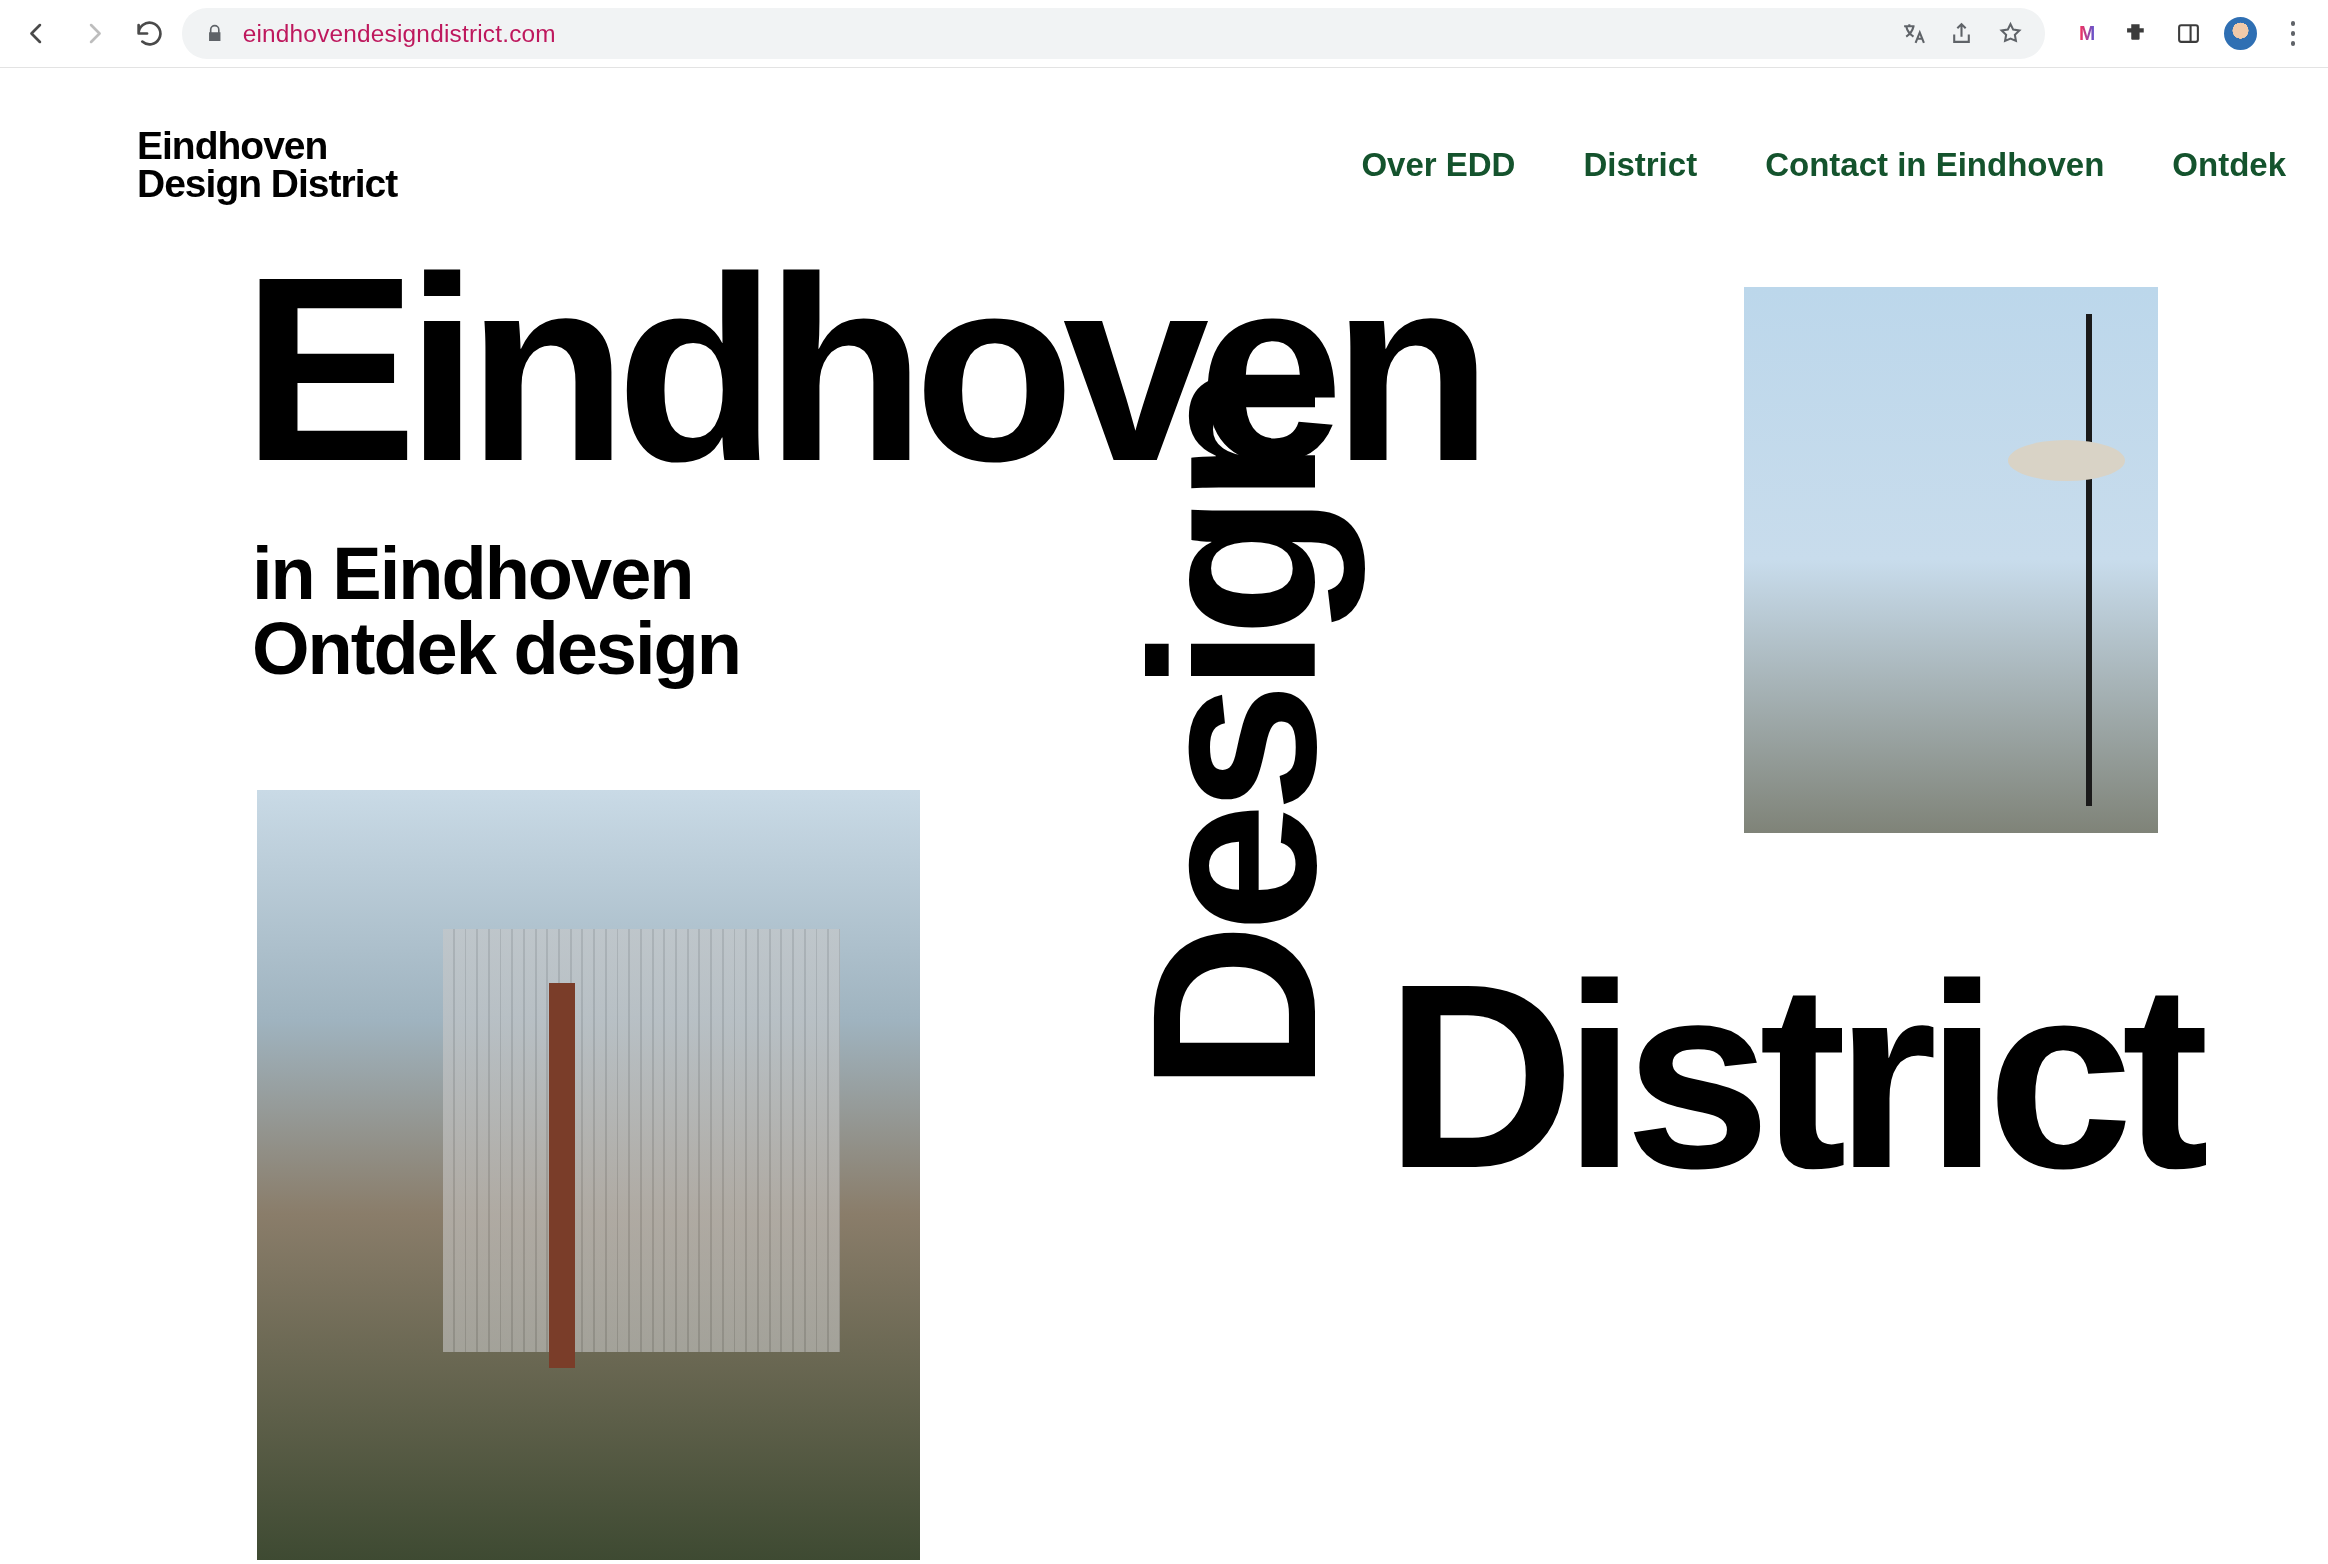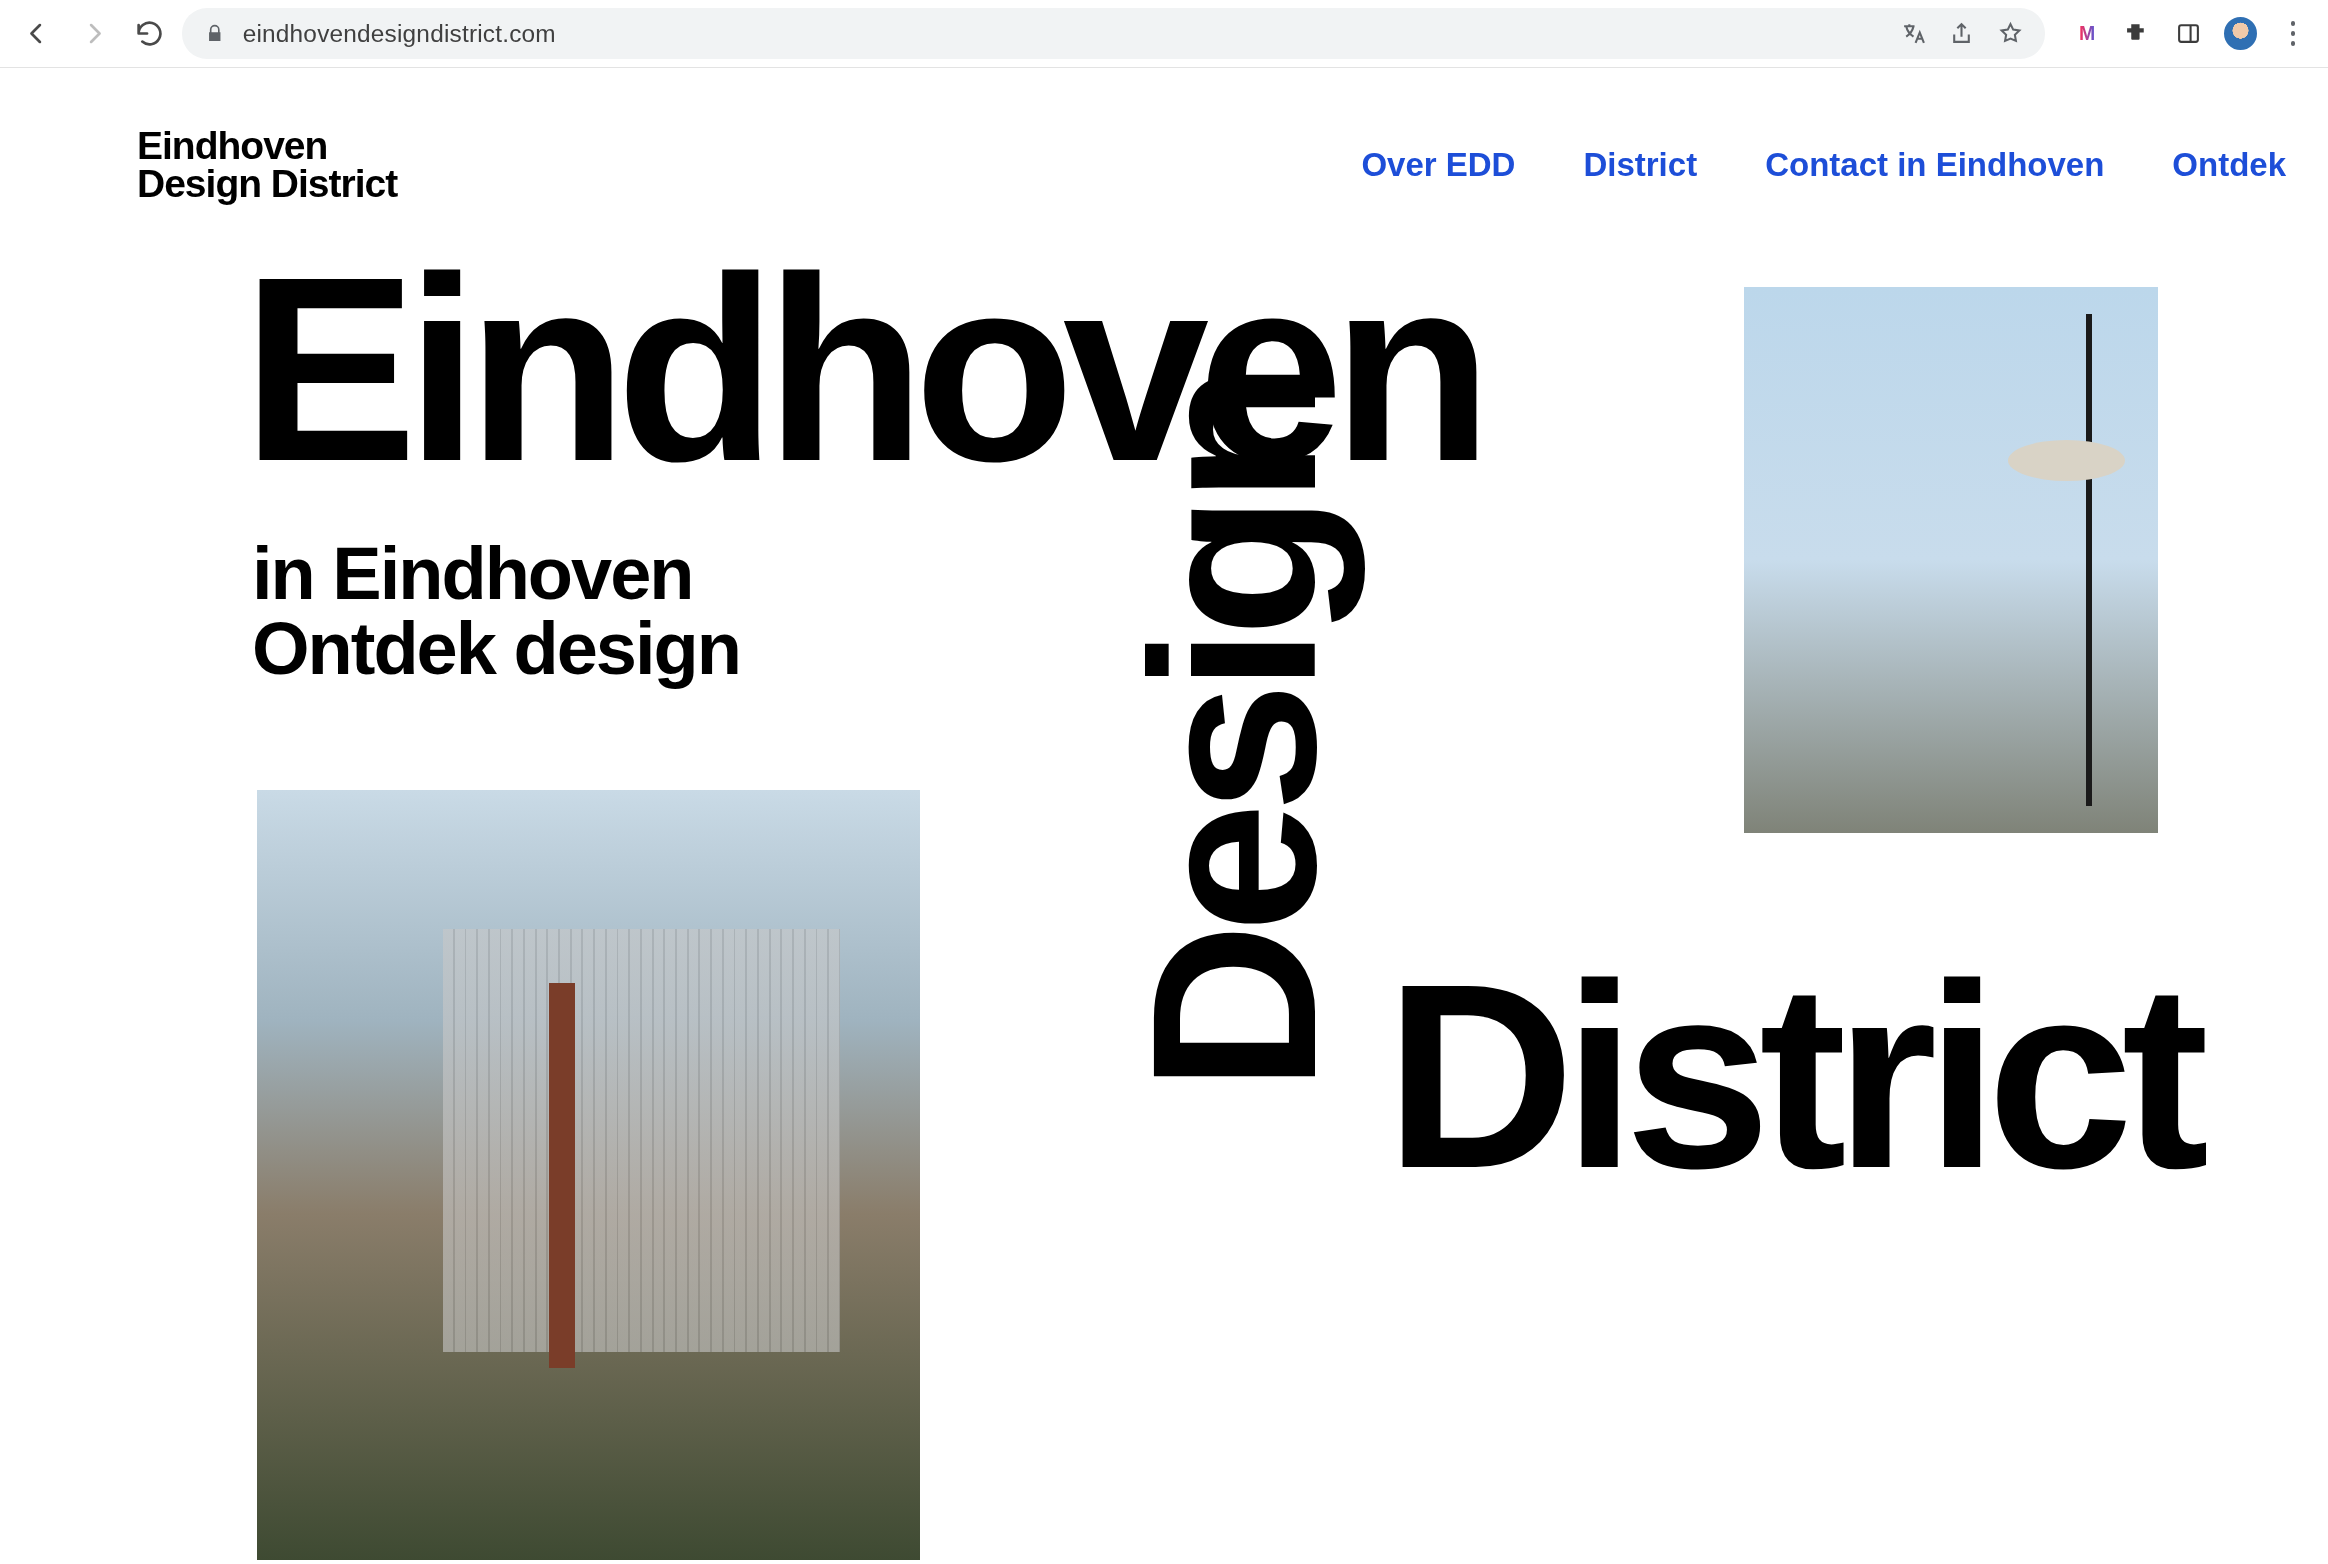--- a/index.html
+++ b/index.html
@@ -33,21 +33,21 @@
 
   .omnibox {
     flex: 1;
     height: 51px;
     background: #f1f3f4;
     border-radius: 25px;
     display: flex;
     align-items: center;
     padding: 0 21.5px;
     gap: 17.6px;
-    color: #404040;
+    color: #be185d;
     font-size: 24.4px;
   }
   .lock-icon { width: 21.5px; height: 21.5px; display:flex;align-items:center;justify-content:center;}
   .lock-icon svg { width: 19.5px; height: 21.5px; fill: #5f6368; }
   .url-text { flex: 1; letter-spacing: 0.2px; }
   .omnibox-right { display:flex; align-items:center; gap:21.5px; color:#5f6368;}
   .omnibox-right .ic { width:27px;height:27px;display:flex;align-items:center;justify-content:center;}
   .omnibox-right svg { width:25px;height:25px; stroke:#5f6368; fill:none; stroke-width:2;}
 
   .toolbar-right { display:flex; align-items:center; gap:21.5px; margin-left:9.8px;}
@@ -83,21 +83,21 @@
     font-size: 39px;
     line-height: 0.98;
     letter-spacing: -1px;
   }
   .main-nav {
     display:flex;
     gap: 68px;
     font-size: 33px;
     font-weight: 600;
   }
-  .main-nav a { color:#1d4ed8; text-decoration:none; cursor:pointer; }
+  .main-nav a { color:#14532d; text-decoration:none; cursor:pointer; }
 
   
   .hero-eindhoven {
     position:absolute;
     top: 190px;
     left: 195px;
     font-size: 263px;
     font-weight: 700;
     letter-spacing: -11.7px;
     line-height: 0.85;

